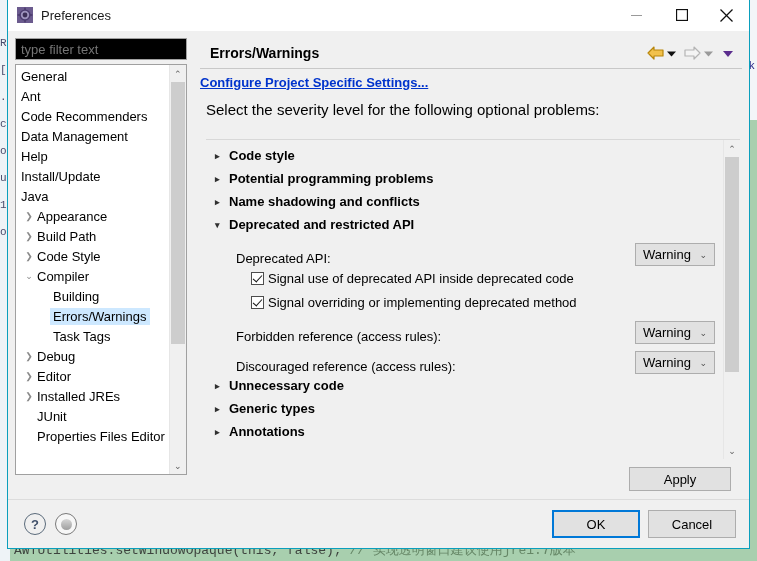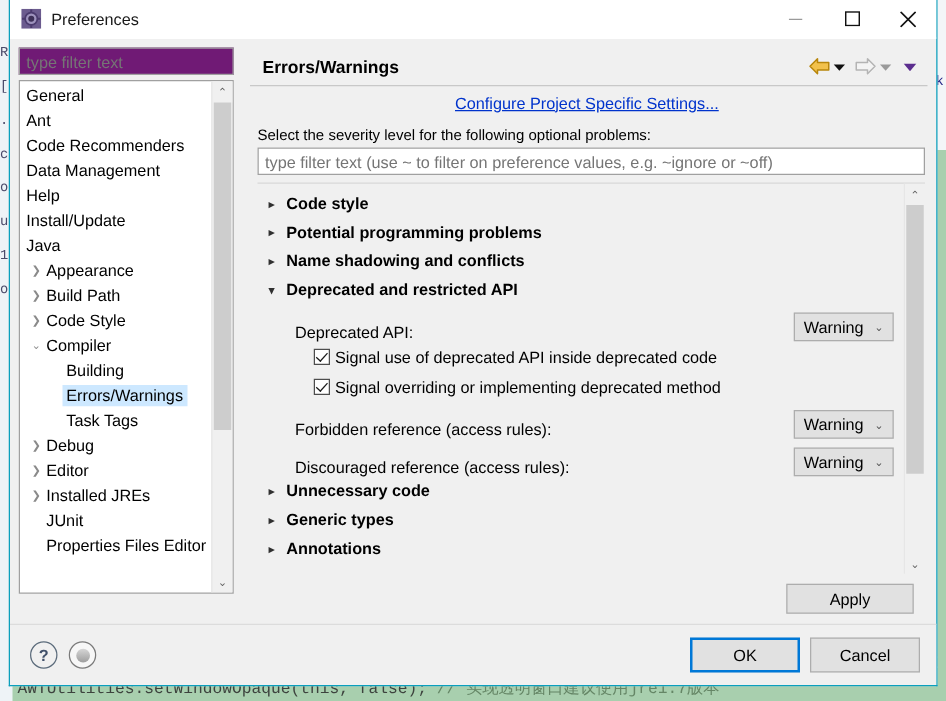--- a/index.html
+++ b/index.html
@@ -85,21 +85,21 @@
   .dlg-body { flex: 1; display: flex; padding: 0; min-height: 0; }
 
   
   .left-pane {
     width: 186px; flex: none;
     display: flex; flex-direction: column;
     padding: 7px 0 0 7px;
   }
   .filter-box {
     width: 172px; height: 22px; flex: none;
-    border: 1px solid #a0a0a0; background: #701a75;
+    border: 1px solid #a0a0a0; background: #000000;
     font-family: "Liberation Sans", sans-serif;
     font-size: 13px; color: #9a9a9a;
     padding: 0 5px; outline: none;
   }
   .tree-wrap {
     margin-top: 4px;
     width: 172px; height: 411px; flex: none;
     border: 1px solid #a0a0a0; background: #fff;
     display: flex; flex-direction: row; position: relative;
     overflow: hidden;
@@ -161,25 +161,25 @@
   .page-head {
     height: 31px; flex: none;
     display: flex; align-items: center;
     border-bottom: 1px solid #c8c8c8;
     padding: 0 2px 0 10px;
   }
   .page-title { font-size: 14px; font-weight: bold; flex: 1; color: #000; }
   .navbar { display: flex; align-items: center; gap: 2px; padding-right: 6px; }
   .nav-item { display: flex; align-items: center; justify-content: center; }
 
-  .link-row { height: 26px; display: flex; align-items: center; justify-content: center; padding-right: 3px; flex: none; }
+  .link-row { height: 26px; display: flex; align-items: center; justify-content: flex-start; padding-right: 3px; flex: none; font-weight: bold; }
   .cfg-link {
     color: #0033cc; text-decoration: underline; font-size: 13px; cursor: pointer;
   }
-  .sev-label { font-size: 12px; padding: 6px 0 3px 6px; flex: none; }
+  .sev-label { font-size: 15px; padding: 6px 0 21px 6px; flex: none; }
   .filter2 {
     margin: 0 2px 6px 6px; height: 22px; flex: none;
     border: 1px solid #a0a0a0; background: #fff;
     font-size: 13px; color: #8d8d8d; padding: 0 5px;
     font-family: "Liberation Sans", sans-serif; outline: none;
   }
 
   
   .opt-wrap {
     flex: 1; min-height: 0; margin: 0 2px 0 6px;
@@ -447,21 +447,20 @@
           </div>
         </div>
       </div>
 
       <div class="link-row">
         <span class="cfg-link">Configure Project Specific Settings...</span>
       </div>
 
       <div class="sev-label">Select the severity level for the following optional problems:</div>
 
-      <input class="filter2" type="text" placeholder="type filter text (use ~ to filter on preference values, e.g. ~ignore or ~off)" style="">
 
       <div class="opt-wrap">
         <div class="opt-list" id="opt-list">
             <div class="opt-cat">
               <span class="caret">▸</span>
               <span>Code style</span>
             </div>
             <div class="opt-cat">
               <span class="caret">▸</span>
               <span>Potential programming problems</span>

